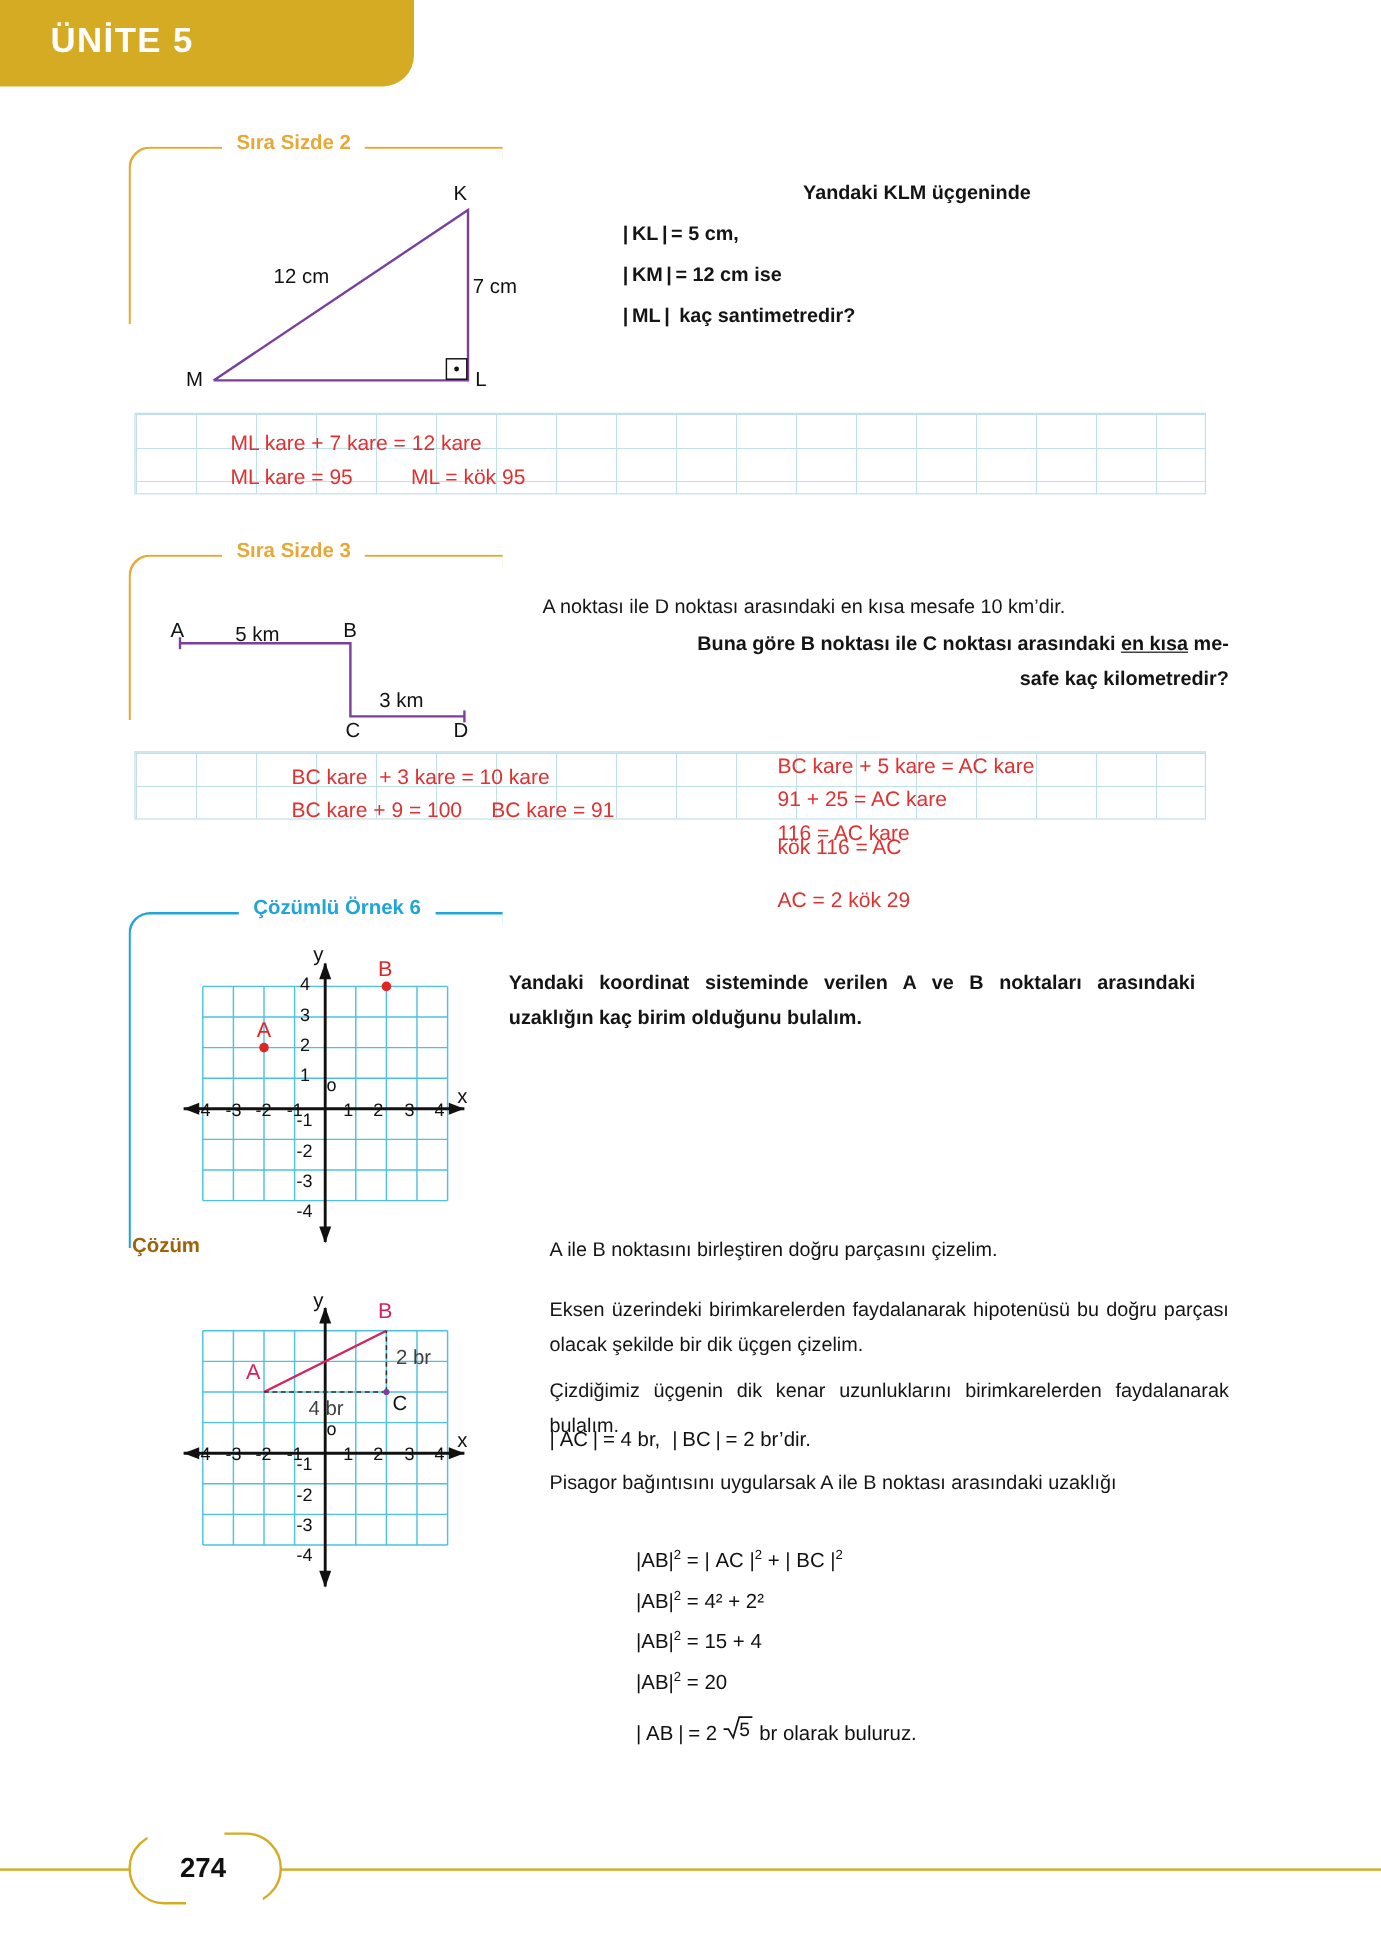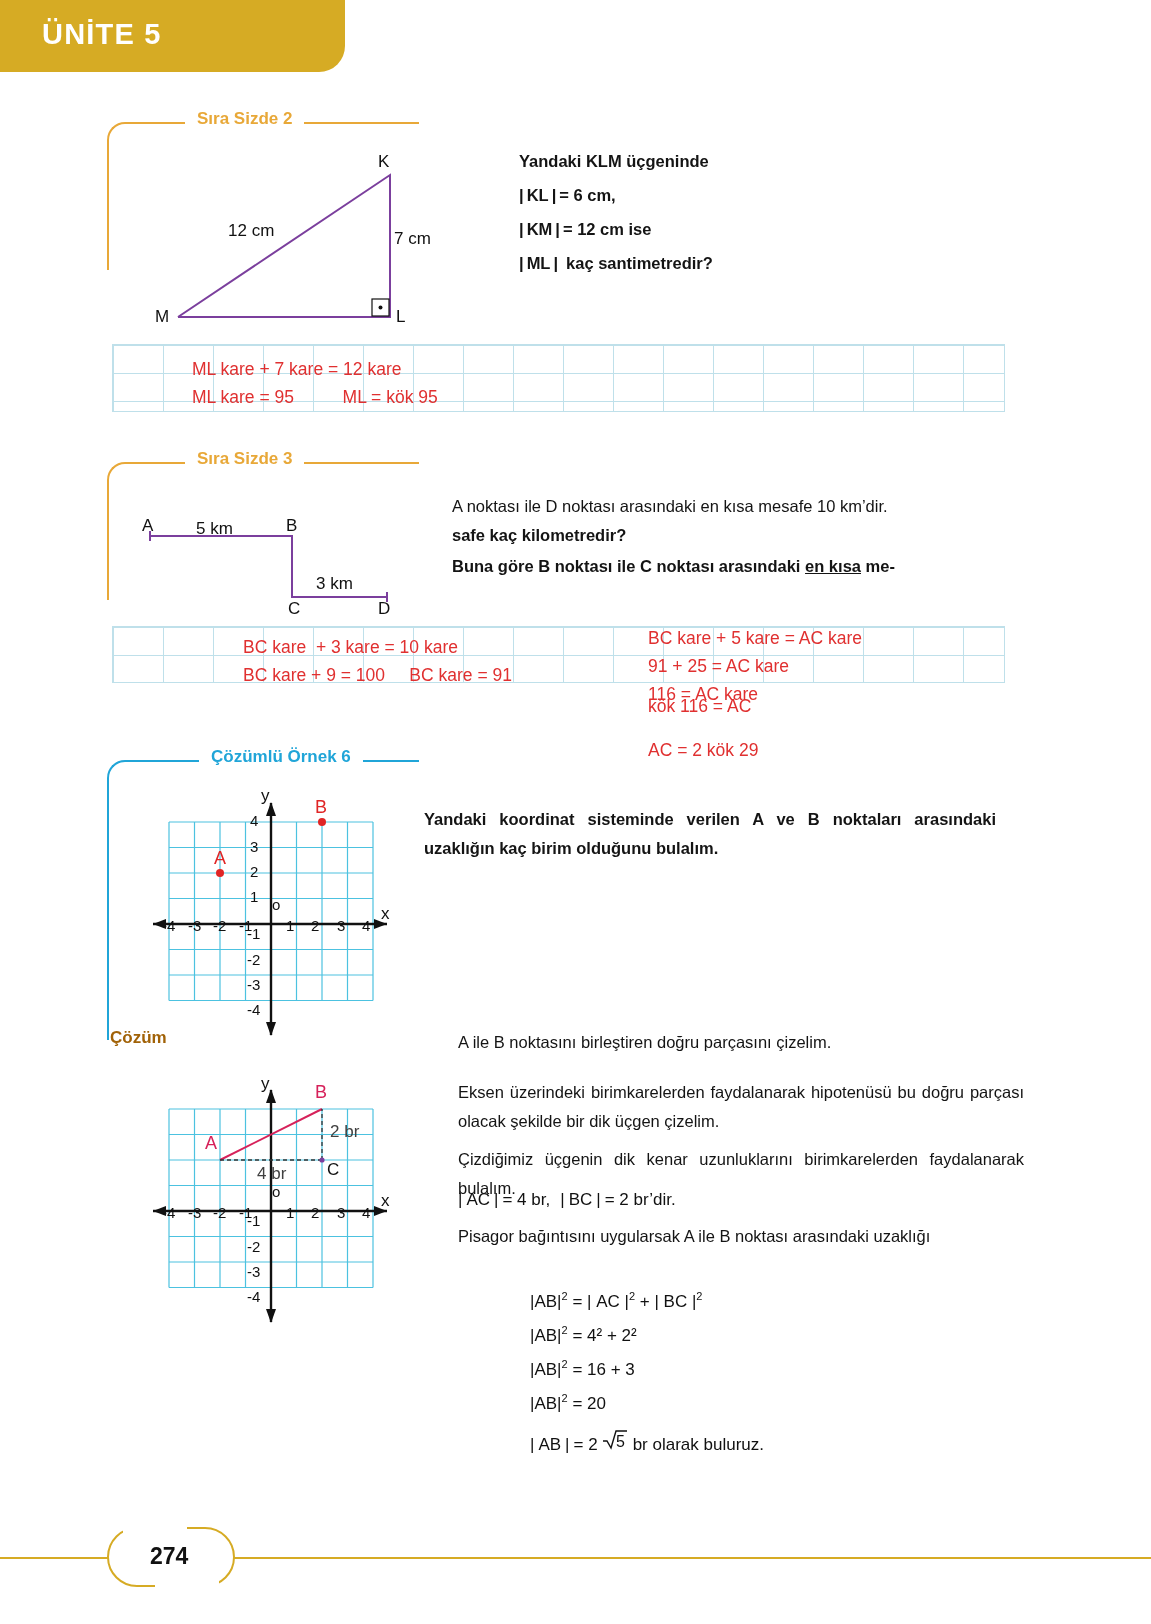--- a/index.html
+++ b/index.html
@@ -47,21 +47,21 @@
     white-space: nowrap;
   }
 
   
   .bodytext {
     position: absolute;
     font-size: 16.5px;
     color: #141414;
     line-height: 29px;
   }
-  .bold { font-weight: bold; }
+  .bold { font-weight: bold; text-align: right; }
   .just { text-align: justify; }
   .uline { text-decoration: underline; }
 
   
   .gridbox {
     position: absolute;
     background:
       repeating-linear-gradient(to right, #bfe0ea 0 1px, transparent 1px 50px),
       repeating-linear-gradient(to bottom, #bfe0ea 0 1px, transparent 1px 28px);
     background-color: #ffffff;
@@ -142,21 +142,21 @@
 <div class="fig-lab" style="left:155px; top:307px;">M</div>
 <div class="fig-lab" style="left:228px; top:221px;">12 cm</div>
 <div class="fig-lab" style="left:394px; top:229px;">7 cm</div>
 
 <div class="bodytext bold" style="left:519px; top:147px; width:340px;">
   <div>Yandaki KLM üçgeninde</div>
   <div style="margin-top:5px; display:flex; align-items:baseline; gap:3px;">
     <span>|</span>
     <span>KL</span>
     <span>|</span>
-    <span>= 6 cm,</span>
+    <span>= 5 cm,</span>
   </div>
   <div style="margin-top:5px; display:flex; align-items:baseline; gap:3px;">
     <span>|</span>
     <span>KM</span>
     <span>|</span>
     <span>= 12 cm ise</span>
   </div>
   <div style="margin-top:5px; display:flex; align-items:baseline; gap:3px;">
     <span>|</span>
     <span>ML</span>
@@ -181,24 +181,24 @@
 </svg>
 <div class="fig-lab" style="left:142px; top:516px;">A</div>
 <div class="fig-lab" style="left:286px; top:516px;">B</div>
 <div class="fig-lab" style="left:288px; top:599px;">C</div>
 <div class="fig-lab" style="left:378px; top:599px;">D</div>
 <div class="fig-lab" style="left:196px; top:519px;">5 km</div>
 <div class="fig-lab" style="left:316px; top:574px;">3 km</div>
 
 <div class="bodytext" style="left:452px; top:492px; width:572px;">
   <div class="just">A noktası ile D noktası arasındaki en kısa mesafe 10 km’dir.</div>
-  <div class="bold">safe kaç kilometredir?</div>
   <div class="bold" style="margin-top:2px;">
     <span>Buna göre B noktası ile C noktası arasındaki </span><span class="uline">en kısa</span><span> me-</span>
   </div>
+  <div class="bold">safe kaç kilometredir?</div>
 </div>
 
 <div class="gridbox" style="left:112px; top:626px; width:893px; height:57px;"></div>
 <div class="handwriting" style="left:243px; top:633px;">BC kare  + 3 kare = 10 kare</div>
 <div class="handwriting" style="left:243px; top:661px;">BC kare + 9 = 100     BC kare = 91</div>
 
 <div class="handwriting" style="left:648px; top:624px;">BC kare + 5 kare = AC kare</div>
 <div class="handwriting" style="left:648px; top:652px;">91 + 25 = AC kare</div>
 <div class="handwriting" style="left:648px; top:680px;">116 = AC kare</div>
 <div class="handwriting" style="left:648px; top:692px;">kök 116 = AC</div>
@@ -344,21 +344,21 @@
 <div class="mathline" style="left:530px; top:1290px;">
   <span>|</span><span>AB</span><span>|</span><sup>2</sup>
   <span>= |&nbsp;AC&nbsp;|<sup>2</sup> + |&nbsp;BC&nbsp;|<sup>2</sup></span>
 </div>
 <div class="mathline" style="left:530px; top:1324px;">
   <span>|</span><span>AB</span><span>|</span><sup>2</sup>
   <span>= 4² + 2²</span>
 </div>
 <div class="mathline" style="left:530px; top:1358px;">
   <span>|</span><span>AB</span><span>|</span><sup>2</sup>
-  <span>= 16 + 3</span>
+  <span>= 15 + 4</span>
 </div>
 <div class="mathline" style="left:530px; top:1392px;">
   <span>|</span><span>AB</span><span>|</span><sup>2</sup>
   <span>= 20</span>
 </div>
 <div class="mathline" style="left:530px; top:1428px; display:flex; align-items:baseline; gap:4px;">
   <span>|</span>
     <span>AB</span>
     <span>|</span>
   <span>=&nbsp;2</span>

